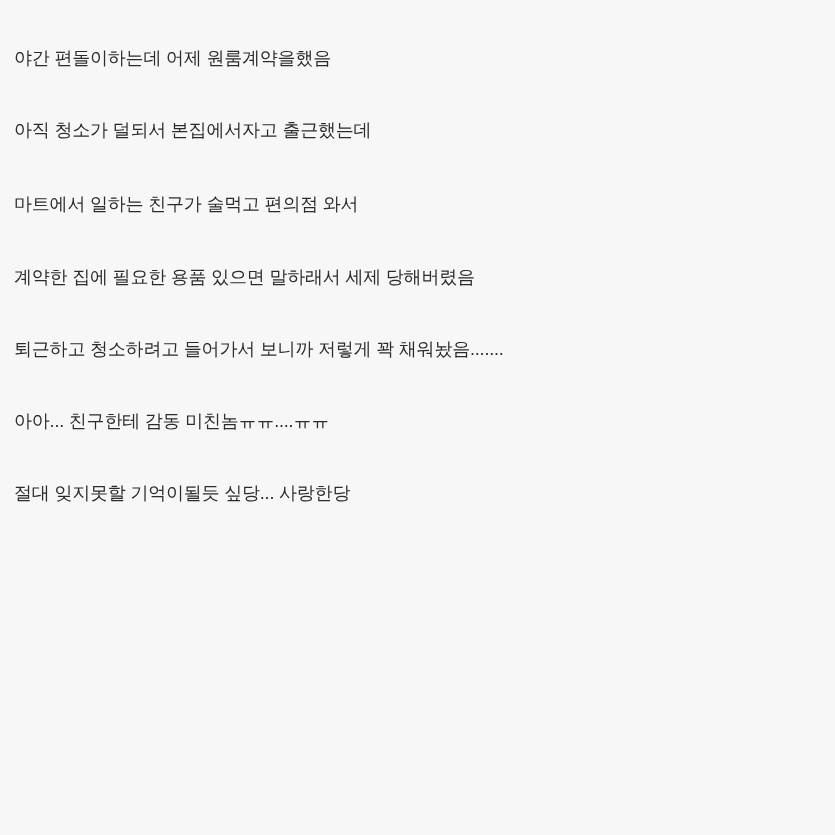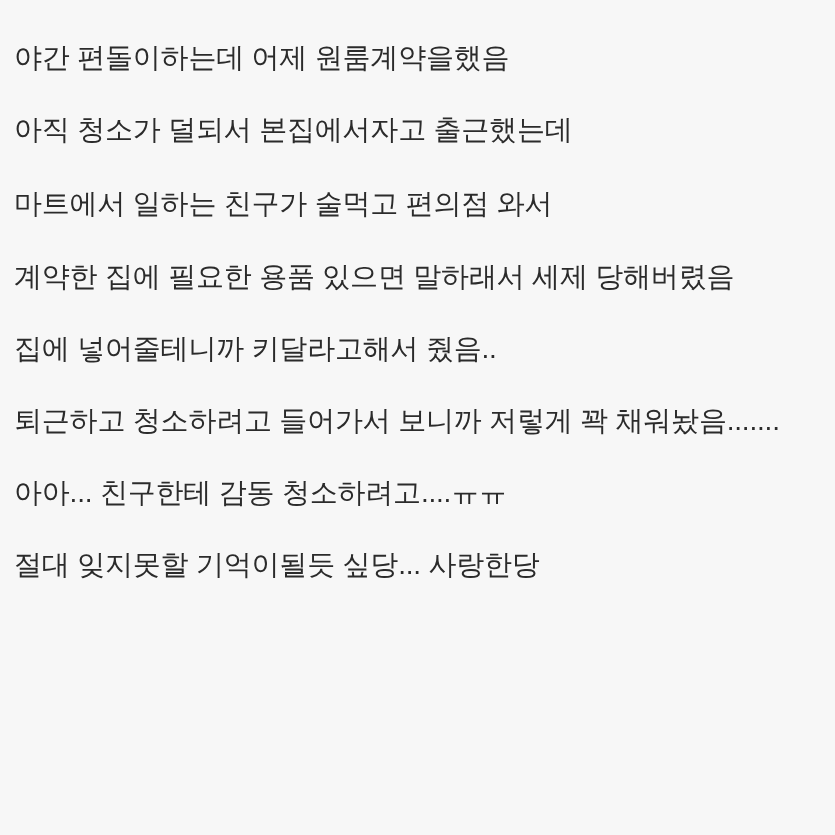--- a/index.html
+++ b/index.html
@@ -18,21 +18,21 @@
     width: 835px;
     height: 835px;
     background: #f7f7f7;
     box-sizing: border-box;
     padding: 22px 24px 0 14px;
   }
   .post-body {
     display: block;
   }
   .line {
-    font-size: 28px;
+    font-size: 18px;
     line-height: 1.0;
     color: #2b2b2b;
     letter-spacing: -0.2px;
     white-space: pre-wrap;
     word-break: break-all;
     margin: 0;
     padding: 0;
     height: 72px;
     display: flex;
     align-items: center;
@@ -43,18 +43,17 @@
 </style>
 </head>
 <body>
 
 <div class="page">
   <div class="post-body">
     <p class="line">야간 편돌이하는데 어제 원룸계약을했음</p>
     <p class="line">아직 청소가 덜되서 본집에서자고 출근했는데</p>
     <p class="line tall">마트에서 일하는 친구가 술먹고 편의점 와서</p>
     <p class="line">계약한 집에 필요한 용품 있으면 말하래서 세제 당해버렸음</p>
-    <p class="line">집에 넣어줄테니까 키달라고해서 줬음..</p>
     <p class="line">퇴근하고 청소하려고 들어가서 보니까 저렇게 꽉 채워놨음.......</p>
-    <p class="line">아아... 친구한테 감동 청소하려고....ㅠㅠ</p>
+    <p class="line">아아... 친구한테 감동 미친놈ㅠㅠ....ㅠㅠ</p>
     <p class="line">절대 잊지못할 기억이될듯 싶당... 사랑한당</p>
   </div>
 </div>
 
 </body></html>

